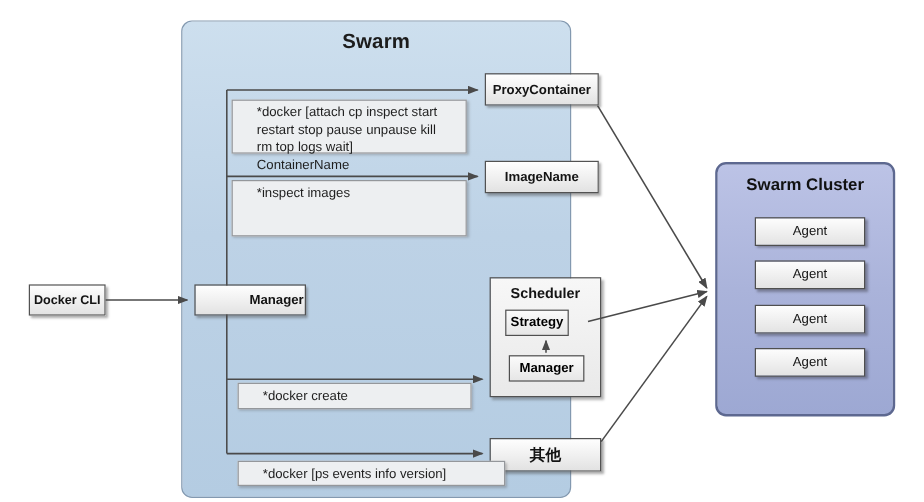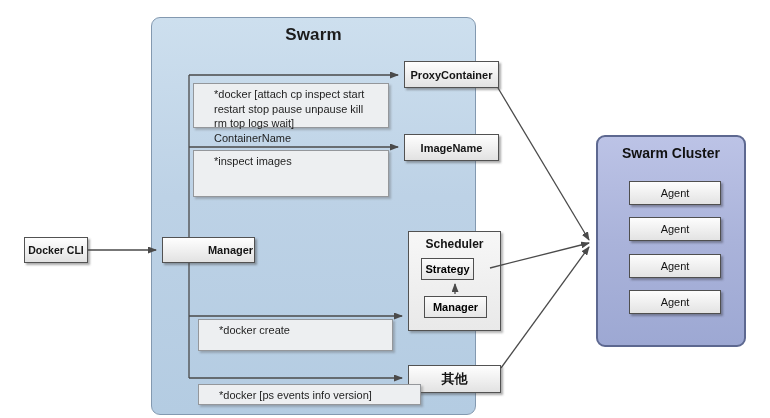--- a/index.html
+++ b/index.html
@@ -63,21 +63,21 @@
     background:linear-gradient(180deg,#fbfbfb,#e6e6e6);border:1.8px solid #4f4f4f;
     display:flex;align-items:center;justify-content:center;font-size:11px;font-weight:bold;}
   
   .note{
     position:absolute;box-sizing:border-box;background:#edeff1;
     border:1px solid #94979b;box-shadow:1.5px 1.5px 2px rgba(90,90,90,.35);
     font-size:11px;color:#1e1e1e;padding:3px 20px;line-height:1.32;z-index:2;
   }
   .note1{left:193px;top:83px;width:196px;height:45px;}
   .note2{left:193px;top:150px;width:196px;height:47px;}
-  .note3{left:198px;top:319px;width:195px;height:32px;}
+  .note3{left:198px;top:319px;width:195px;height:22px;}
   .note4{left:198px;top:384px;width:223px;height:21px;}
   
   svg.lines{position:absolute;left:0;top:0;width:770px;height:418px;pointer-events:none;}
   svg.under{z-index:1;}
   svg.over{z-index:3;}
   svg line{stroke:#4a4a4a;stroke-width:1.3px;}
 </style>
 </head>
 <body>
 

